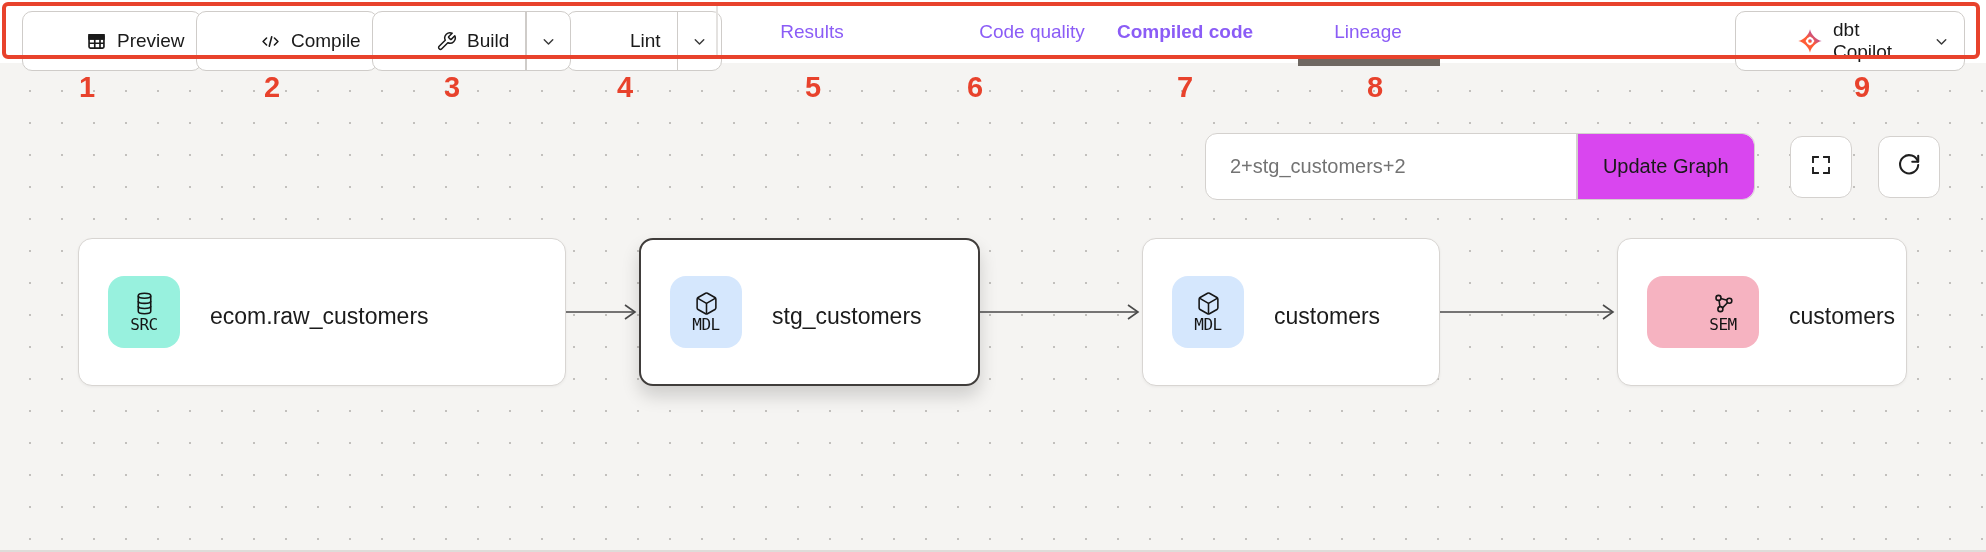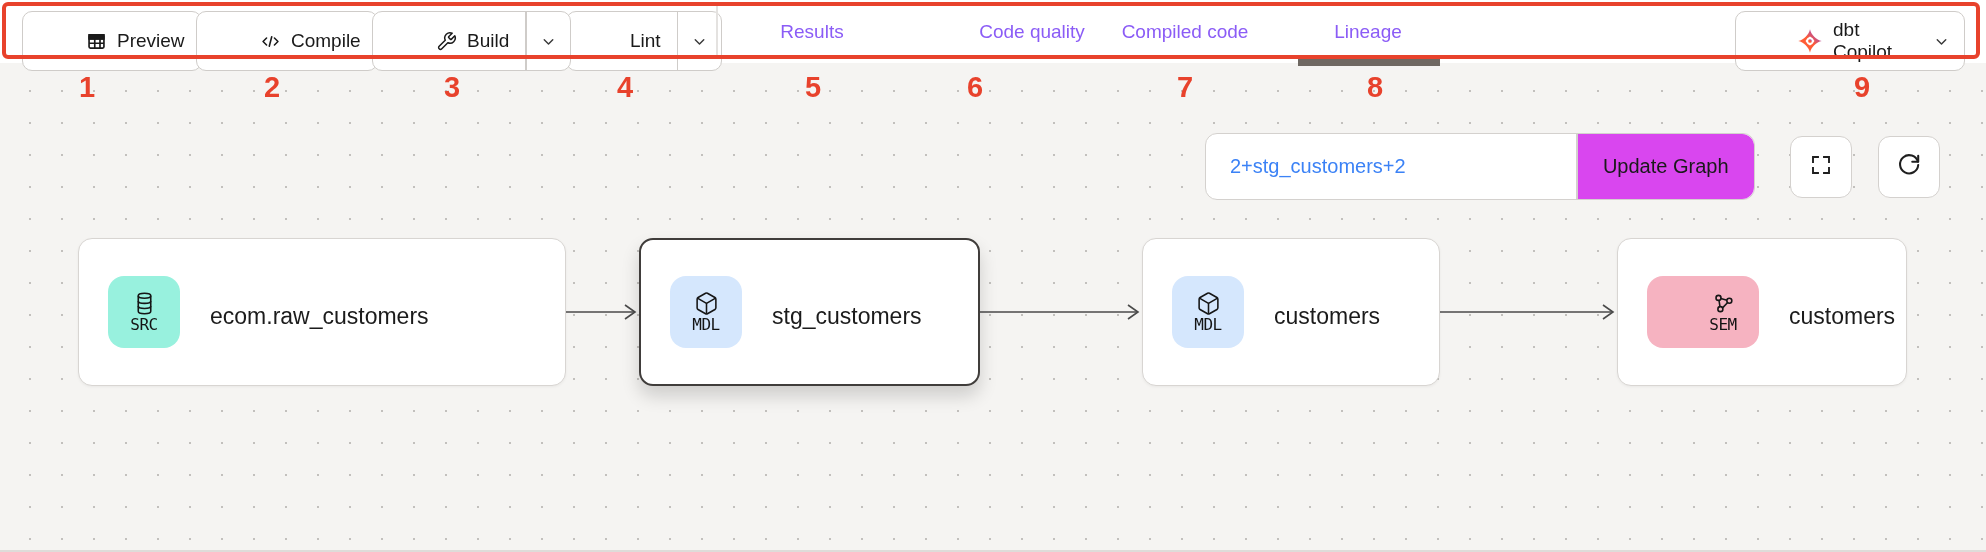--- a/index.html
+++ b/index.html
@@ -28,21 +28,21 @@
   
   .canvas{position:absolute;left:0;top:63px;width:1986px;height:489px;background:#f5f4f2;
           background-image:radial-gradient(circle,#c2c0bd 1.2px,transparent 1.3px);
           background-size:32px 32px;background-position:14px 12px;}
   .bottom-edge{position:absolute;left:0;bottom:0;width:1986px;height:2px;background:#dedcd9;}
 
   
   .selector-group{position:absolute;left:1205px;top:133px;width:550px;height:67px;background:#fff;
                   border:1.5px solid #d4d1ce;border-radius:12px;box-sizing:border-box;display:flex;z-index:4;}
   .selector-input{flex:0 0 346px;border:none;outline:none;background:transparent;font-family:"Liberation Sans",sans-serif;
-                  font-size:20px;color:#3b82f6;padding:0 0 0 24px;border-radius:12px 0 0 12px;}
+                  font-size:20px;color:#737373;padding:0 0 0 24px;border-radius:12px 0 0 12px;}
   .selector-div{width:1.5px;background:#d4d1ce;}
   .update-btn{flex:1;display:flex;align-items:center;justify-content:center;font-size:20px;font-weight:500;
               color:#1a1a1a;cursor:pointer;border-radius:0 12px 12px 0;background:#d946ef;border:none;
               font-family:"Liberation Sans",sans-serif;}
   .icon-btn{position:absolute;top:136px;width:62px;height:62px;background:#fff;border:1.5px solid #d4d1ce;
             border-radius:12px;box-sizing:border-box;display:flex;align-items:center;justify-content:center;
             cursor:pointer;z-index:4;}
   .icon-btn.fullscreen{left:1790px;}
   .icon-btn.refresh{left:1878px;}
 
@@ -127,21 +127,21 @@
     </div>
 
     <div class="tb-sep"></div>
 
     <div class="tab" style="left:812px;">
       <span>Results</span>
     </div>
     <div class="tab" style="left:1032px;justify-content:center;">
       <span>Code quality</span>
     </div>
-    <div class="tab" style="left:1185px;">
+    <div class="tab" style="left:1185px;font-weight:bold;">
       <span>Compiled code</span>
     </div>
     <div class="tab" style="left:1368px;">
       <span>Lineage</span>
     </div>
     <div class="active-underline"></div>
 
     <div class="btn" style="left:1735px;width:230px;justify-content:center;">
       <div class="seg" style="padding:0 14px;">
         <span>

